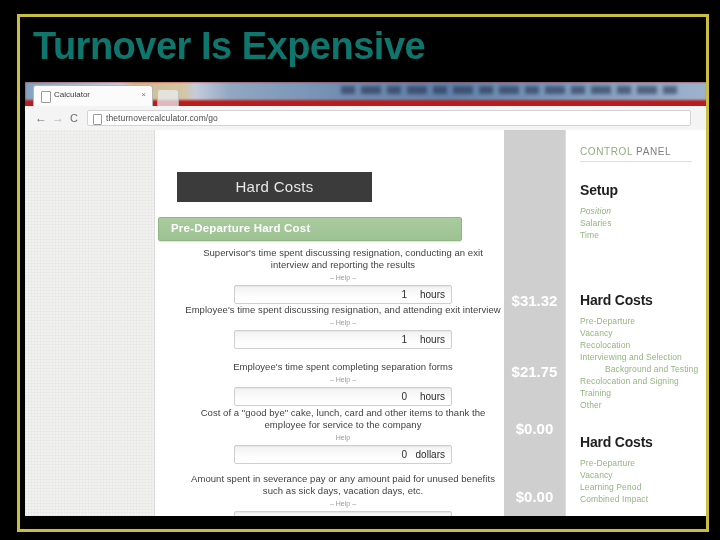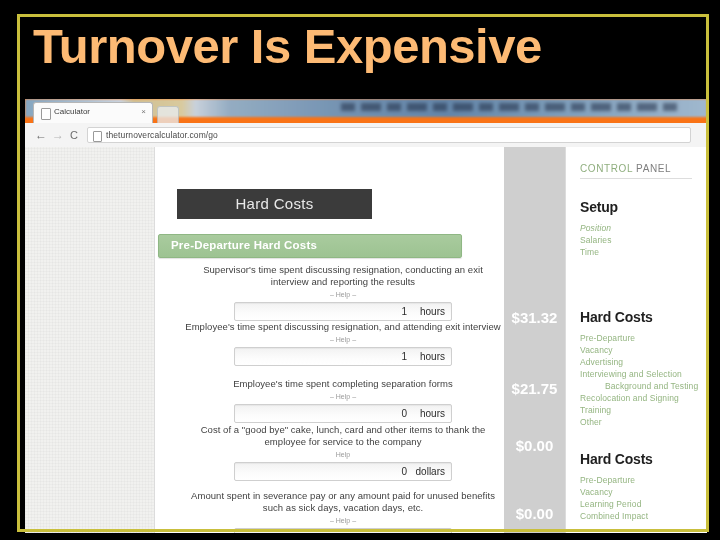--- a/index.html
+++ b/index.html
@@ -30,38 +30,38 @@
     border: 3px solid #c9bf3c;
     box-sizing: border-box;
     pointer-events: none;
   }
 
   
   .slide-title {
     position: absolute;
     left: 30px; top: 21px;
     width: 660px;
-    color: #fdba74;
-    font-size: 49px;
+    color: #0f766e;
+    font-size: 38px;
     font-weight: bold;
     letter-spacing: -0.5px;
     line-height: 44px;
     font-family: "Liberation Sans", sans-serif;
     white-space: nowrap;
   }
 
   
   .browser-shot {
     position: absolute;
     left: 22px;
-    top: 96px;
+    top: 79px;
     width: 682px;
     height: 434px;
     overflow: hidden;
-    background: #f97316;
+    background: #b91c1c;
     box-shadow: 0 0 1px rgba(0,0,0,.6);
   }
 
   
   .desktop-strip {
     position: absolute;
     left: 0; top: 0;
     width: 682px; height: 18px;
     background:
       linear-gradient(90deg,
@@ -382,21 +382,21 @@
 
     <div class="page">
       <div class="page-divider div-1"></div>
       <div class="page-divider div-2"></div>
 
       <div class="card">
 
         <div class="section-title">Hard Costs</div>
 
         <div class="subsection">
-          <div class="subsection-label">Pre-Departure Hard Costs</div>
+          <div class="subsection-label">Pre-Departure Hard Cost</div>
         </div>
 
         <div class="form-area" id="form-area">
             <div class="row" style="top: 0px;">
               <div class="row-label">Supervisor's time spent discussing resignation, conducting an exit interview and reporting the results</div>
               <div class="row-help">– Help –</div>
               <div class="row-input">
                 <span class="row-value">1</span>
                 <span class="row-unit">hours</span>
               </div>
@@ -449,21 +449,21 @@
         </div>
         <div class="cp-rule"></div>
         <div id="cp-groups">
             <div class="cp-group-title" style="top: 52px;">Setup</div>
             <div class="cp-link" style="top: 76px; font-style: italic;">Position</div>
             <div class="cp-link" style="top: 88px;">Salaries</div>
             <div class="cp-link" style="top: 100px;">Time</div>
             <div class="cp-group-title" style="top: 162px;">Hard Costs</div>
             <div class="cp-link" style="top: 186px;">Pre-Departure</div>
             <div class="cp-link" style="top: 198px;">Vacancy</div>
-            <div class="cp-link" style="top: 210px;">Advertising</div>
+            <div class="cp-link" style="top: 210px;">Recolocation</div>
             <div class="cp-link" style="top: 222px;">Interviewing and Selection</div>
             <div class="cp-link" style="top: 234px; margin-left: 25px;">Background and Testing</div>
             <div class="cp-link" style="top: 246px;">Recolocation and Signing</div>
             <div class="cp-link" style="top: 258px;">Training</div>
             <div class="cp-link" style="top: 270px;">Other</div>
             <div class="cp-group-title" style="top: 304px;">Hard Costs</div>
             <div class="cp-link" style="top: 328px;">Pre-Departure</div>
             <div class="cp-link" style="top: 340px;">Vacancy</div>
             <div class="cp-link" style="top: 352px;">Learning Period</div>
             <div class="cp-link" style="top: 364px;">Combined Impact</div>

